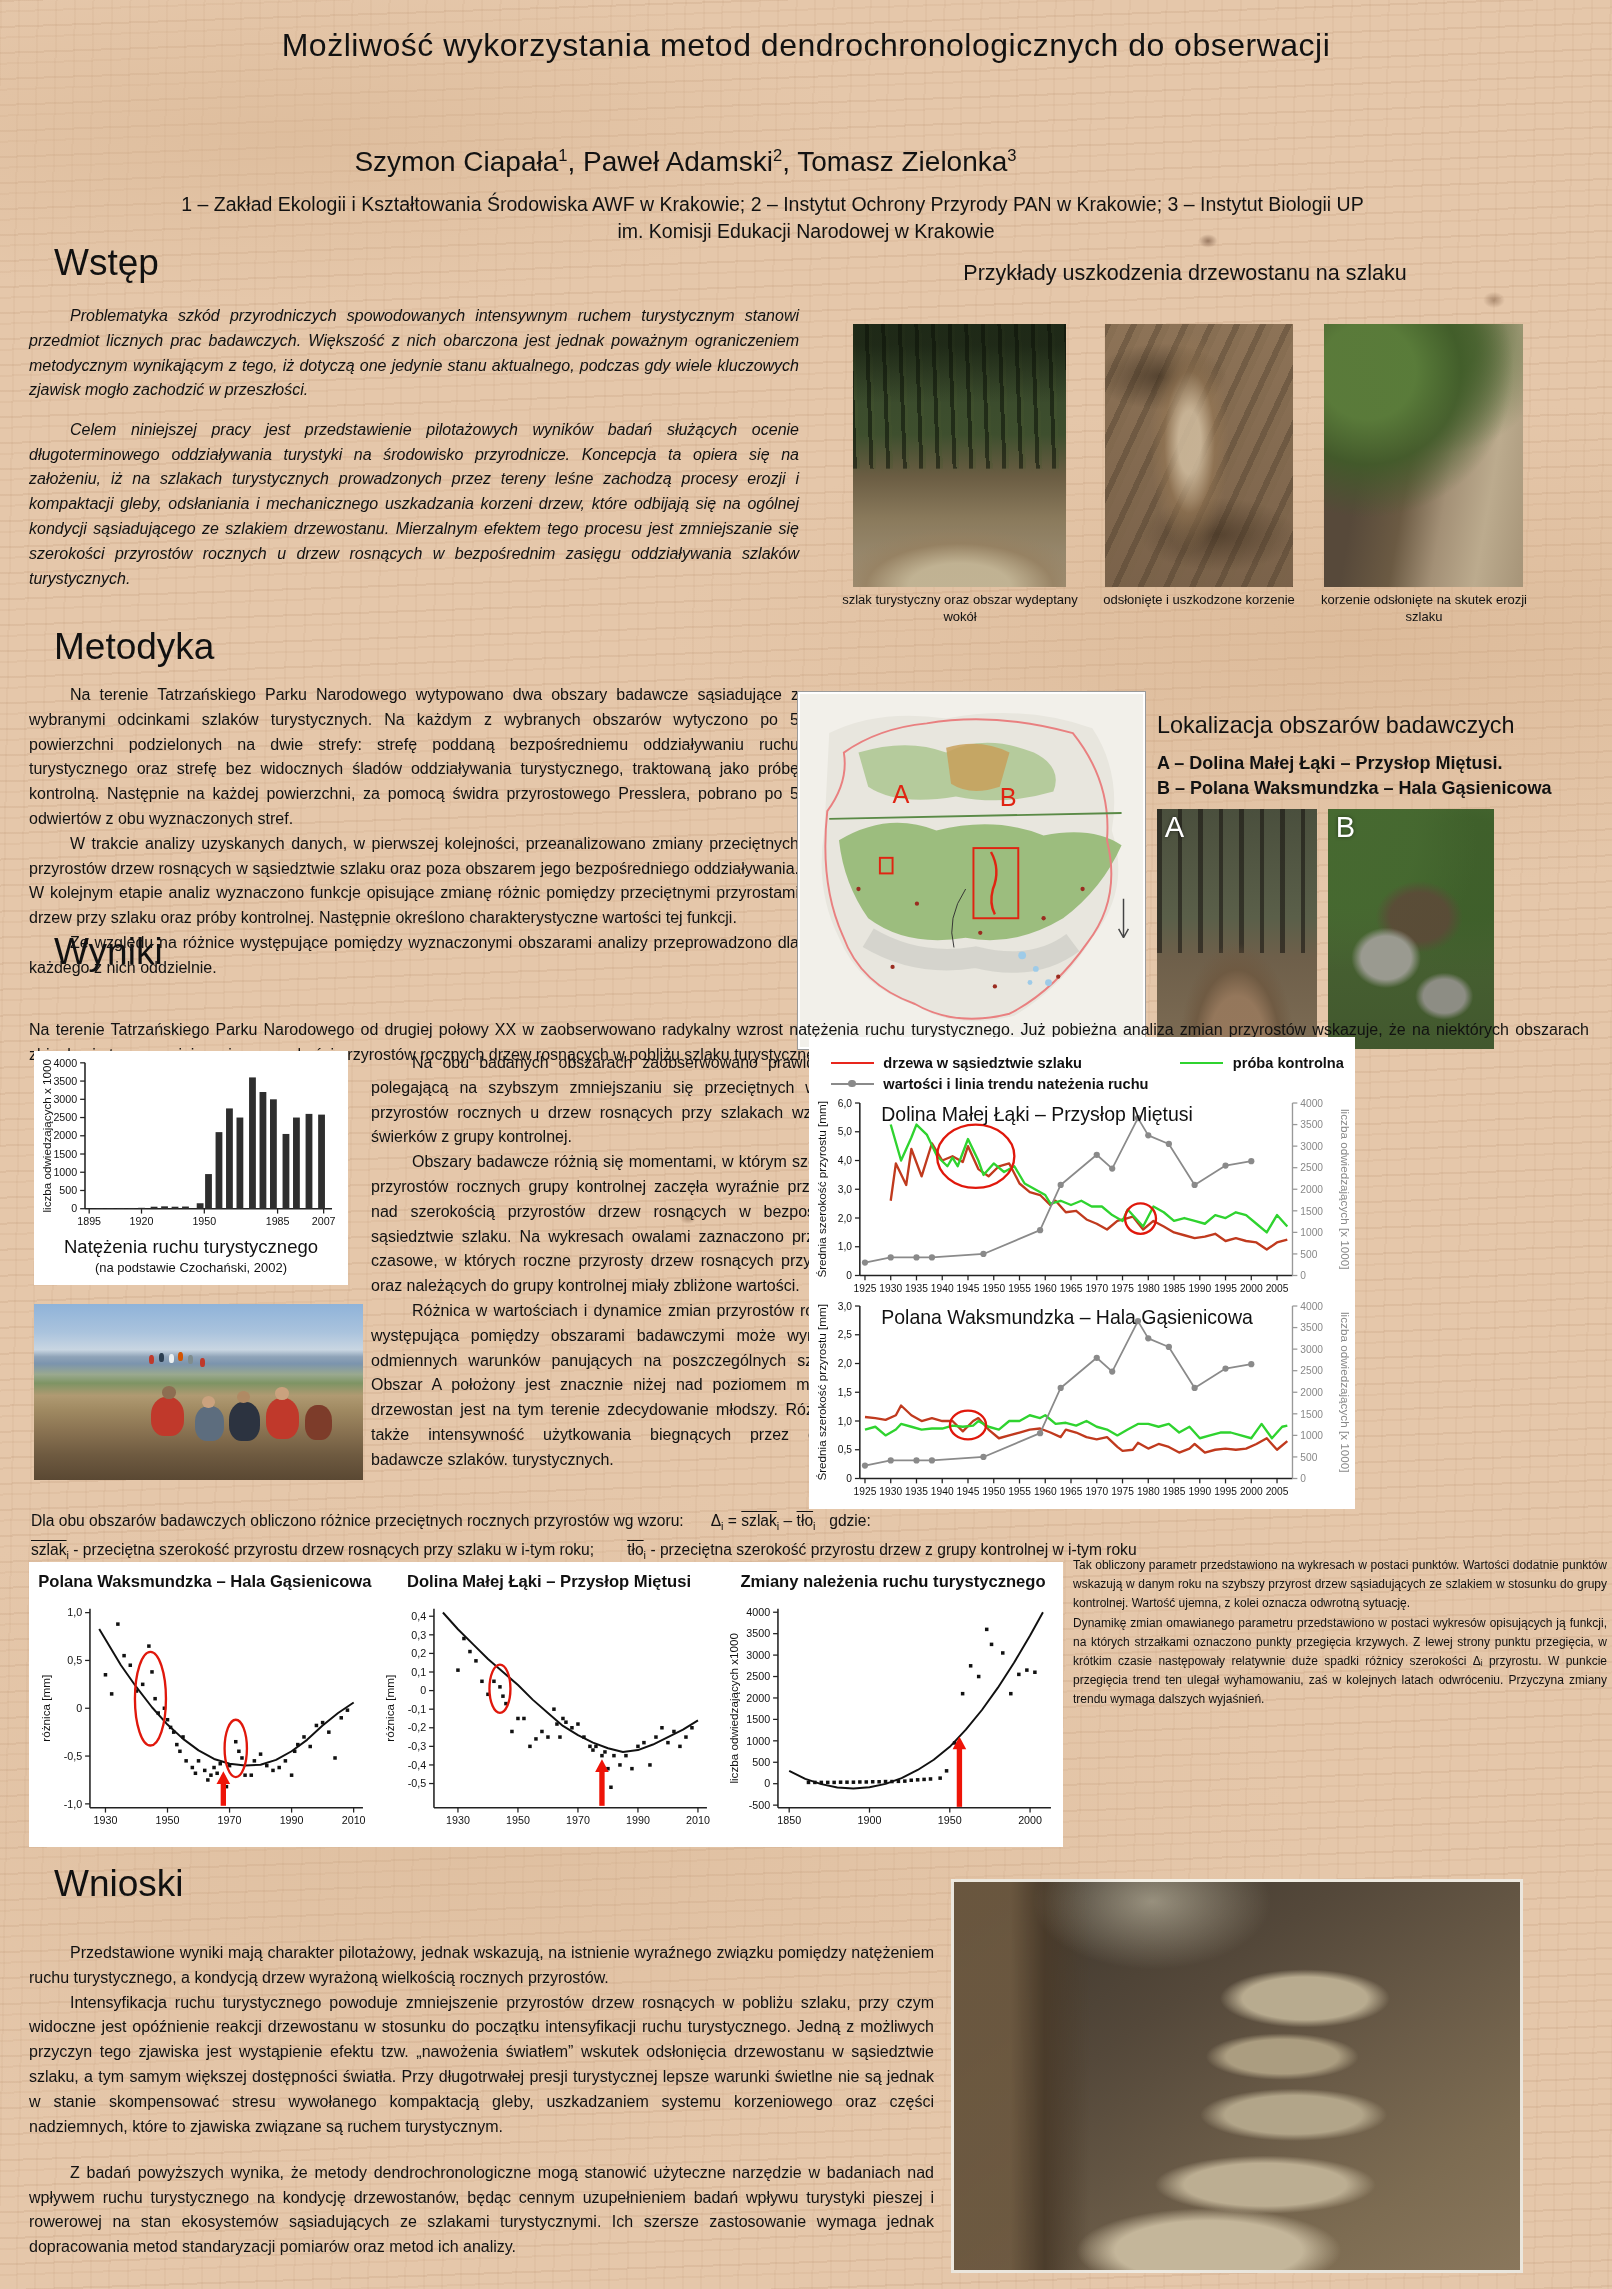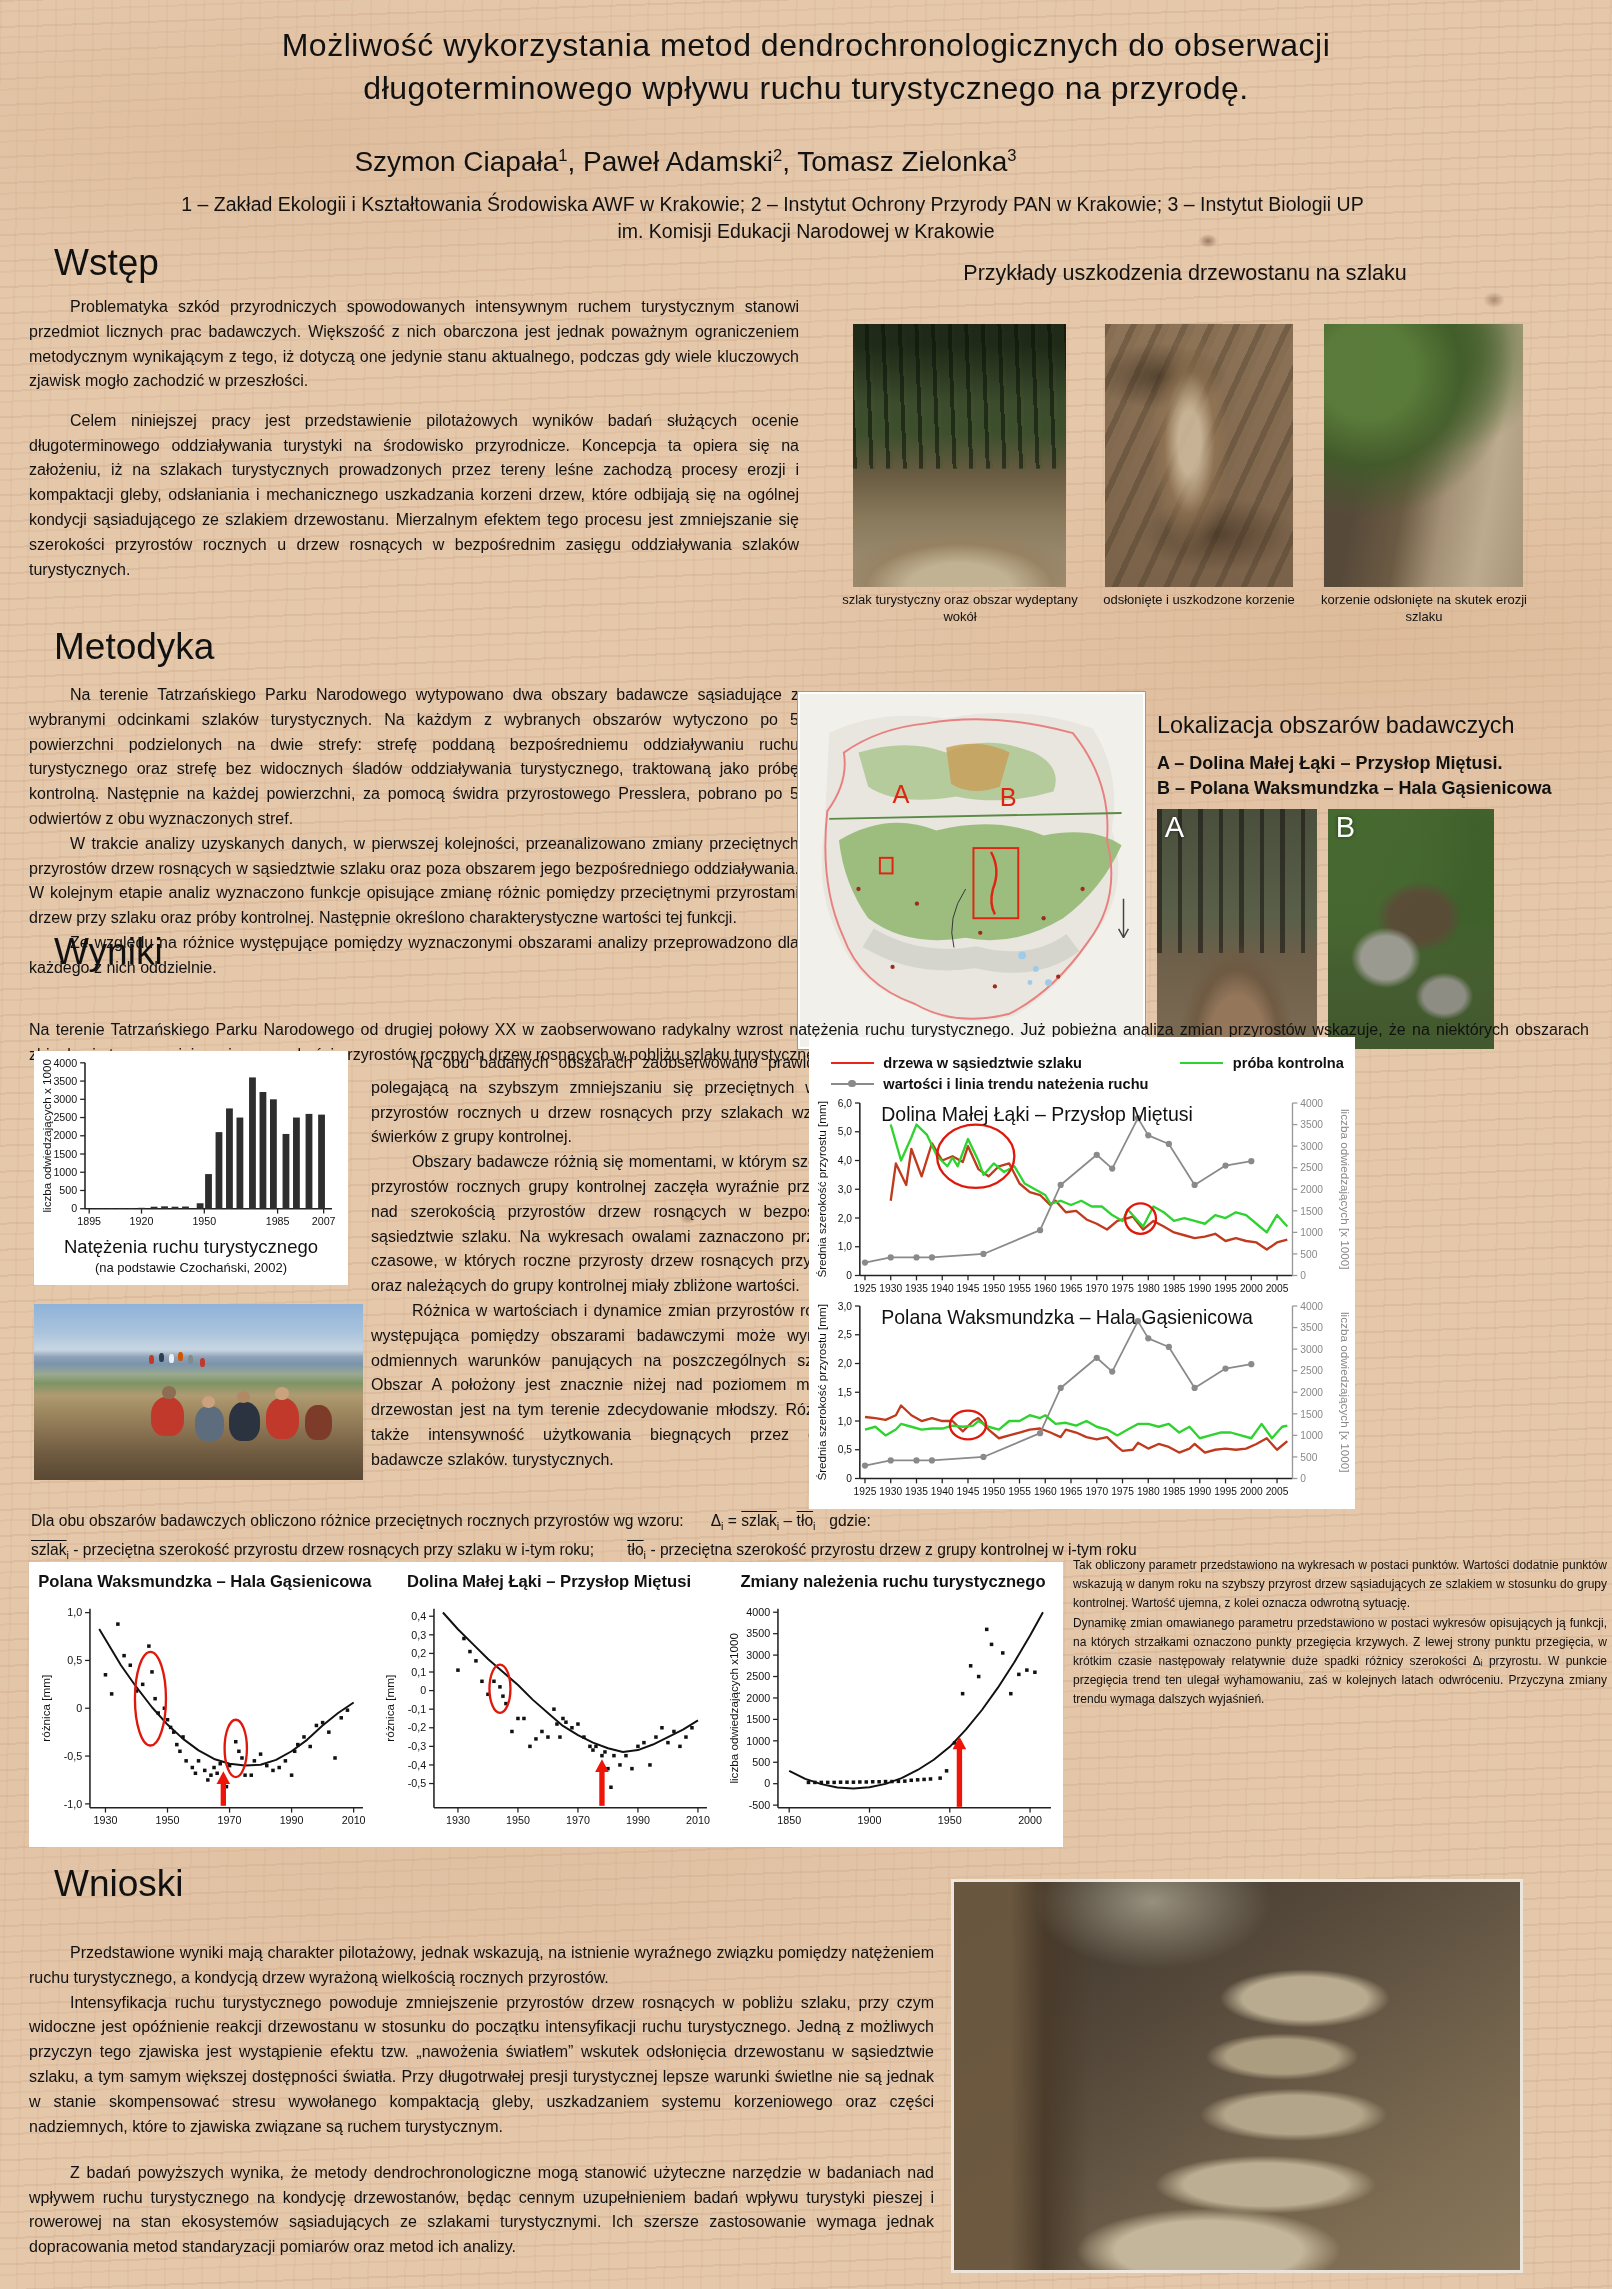--- a/index.html
+++ b/index.html
@@ -88,28 +88,27 @@
     linear-gradient(90deg, rgba(110,90,65,.9) 10%, rgba(74,59,42,.95) 16%, transparent 24%),
     linear-gradient(145deg,#3a332a 0%,#54483a 35%,#6b5c48 60%,#7d6c52 80%,#8a775c 100%)}
   .ph-map{background:#f5f3ee;border:2.9px solid #fff;outline:1px solid #9a9a9a;}
 </style>
 </head>
 <body>
 
 <div class="poster">
 
   <div class="abs ctr ttl" style="left:0;top:27px;width:1612px;">Możliwość wykorzystania metod dendrochronologicznych do obserwacji</div>
-  <div class="abs ctr ttl" style="left:0;top:70px;width:1612px;">długoterminowego wpływu ruchu turystycznego na przyrodę.</div>
   <div class="abs ctr authors" style="left:0;top:146px;width:1371px;"><span><span>Szymon Ciapała</span><sup>1</sup><span>, </span></span><span><span>Paweł Adamski</span><sup>2</sup><span>, </span></span><span><span>Tomasz Zielonka</span><sup>3</sup></span></div>
   <div class="abs ctr affil" style="left:0;top:193px;width:1545px;">1 – Zakład Ekologii i Kształtowania Środowiska AWF w Krakowie; 2 – Instytut Ochrony Przyrody PAN w Krakowie; 3 – Instytut Biologii UP</div>
   <div class="abs ctr affil" style="left:0;top:220px;width:1612px;">im. Komisji Edukacji Narodowej w Krakowie</div>
 
   <div class="abs sec-h" style="left:54px;top:242px;">Wstęp</div>
   <div class="abs ctr ph-head" style="left:839px;top:261px;width:692px;">Przykłady uszkodzenia drzewostanu na szlaku</div>
-  <div class="abs body-t jst" style="left:29px;top:295px;width:770px;">
+  <div class="abs body-t jst" style="left:29px;top:304px;width:770px;font-style:italic;">
     <p>Problematyka szkód przyrodniczych spowodowanych intensywnym ruchem turystycznym stanowi przedmiot licznych prac badawczych. Większość z nich obarczona jest jednak poważnym ograniczeniem metodycznym wynikającym z tego, iż dotyczą one jedynie stanu aktualnego, podczas gdy wiele kluczowych zjawisk mogło zachodzić w przeszłości.</p>
     <p>Celem niniejszej pracy jest przedstawienie pilotażowych wyników badań służących ocenie długoterminowego oddziaływania turystyki na środowisko przyrodnicze. Koncepcja ta opiera się na założeniu, iż na szlakach turystycznych prowadzonych przez tereny leśne zachodzą procesy erozji i kompaktacji gleby, odsłaniania i mechanicznego uszkadzania korzeni drzew, które odbijają się na ogólnej kondycji sąsiadującego ze szlakiem drzewostanu. Mierzalnym efektem tego procesu jest zmniejszanie się szerokości przyrostów rocznych u drzew rosnących w bezpośrednim zasięgu oddziaływania szlaków turystycznych.</p>
   </div>
 
   <div class="abs photo ph-trail1" style="left:853px;top:324px;width:213px;height:263px;"></div>
   <div class="abs photo ph-roots2" style="left:1105px;top:324px;width:188px;height:263px;"></div>
   <div class="abs photo ph-roots3" style="left:1324px;top:324px;width:199px;height:263px;"></div>
   <div class="abs ctr cap" style="left:841px;top:592px;width:238px;">szlak turystyczny oraz obszar wydeptany wokół</div>
   <div class="abs ctr cap" style="left:1100px;top:592px;width:198px;">odsłonięte i uszkodzone korzenie</div>
   <div class="abs ctr cap" style="left:1315px;top:592px;width:218px;">korzenie odsłonięte na skutek erozji szlaku</div>

